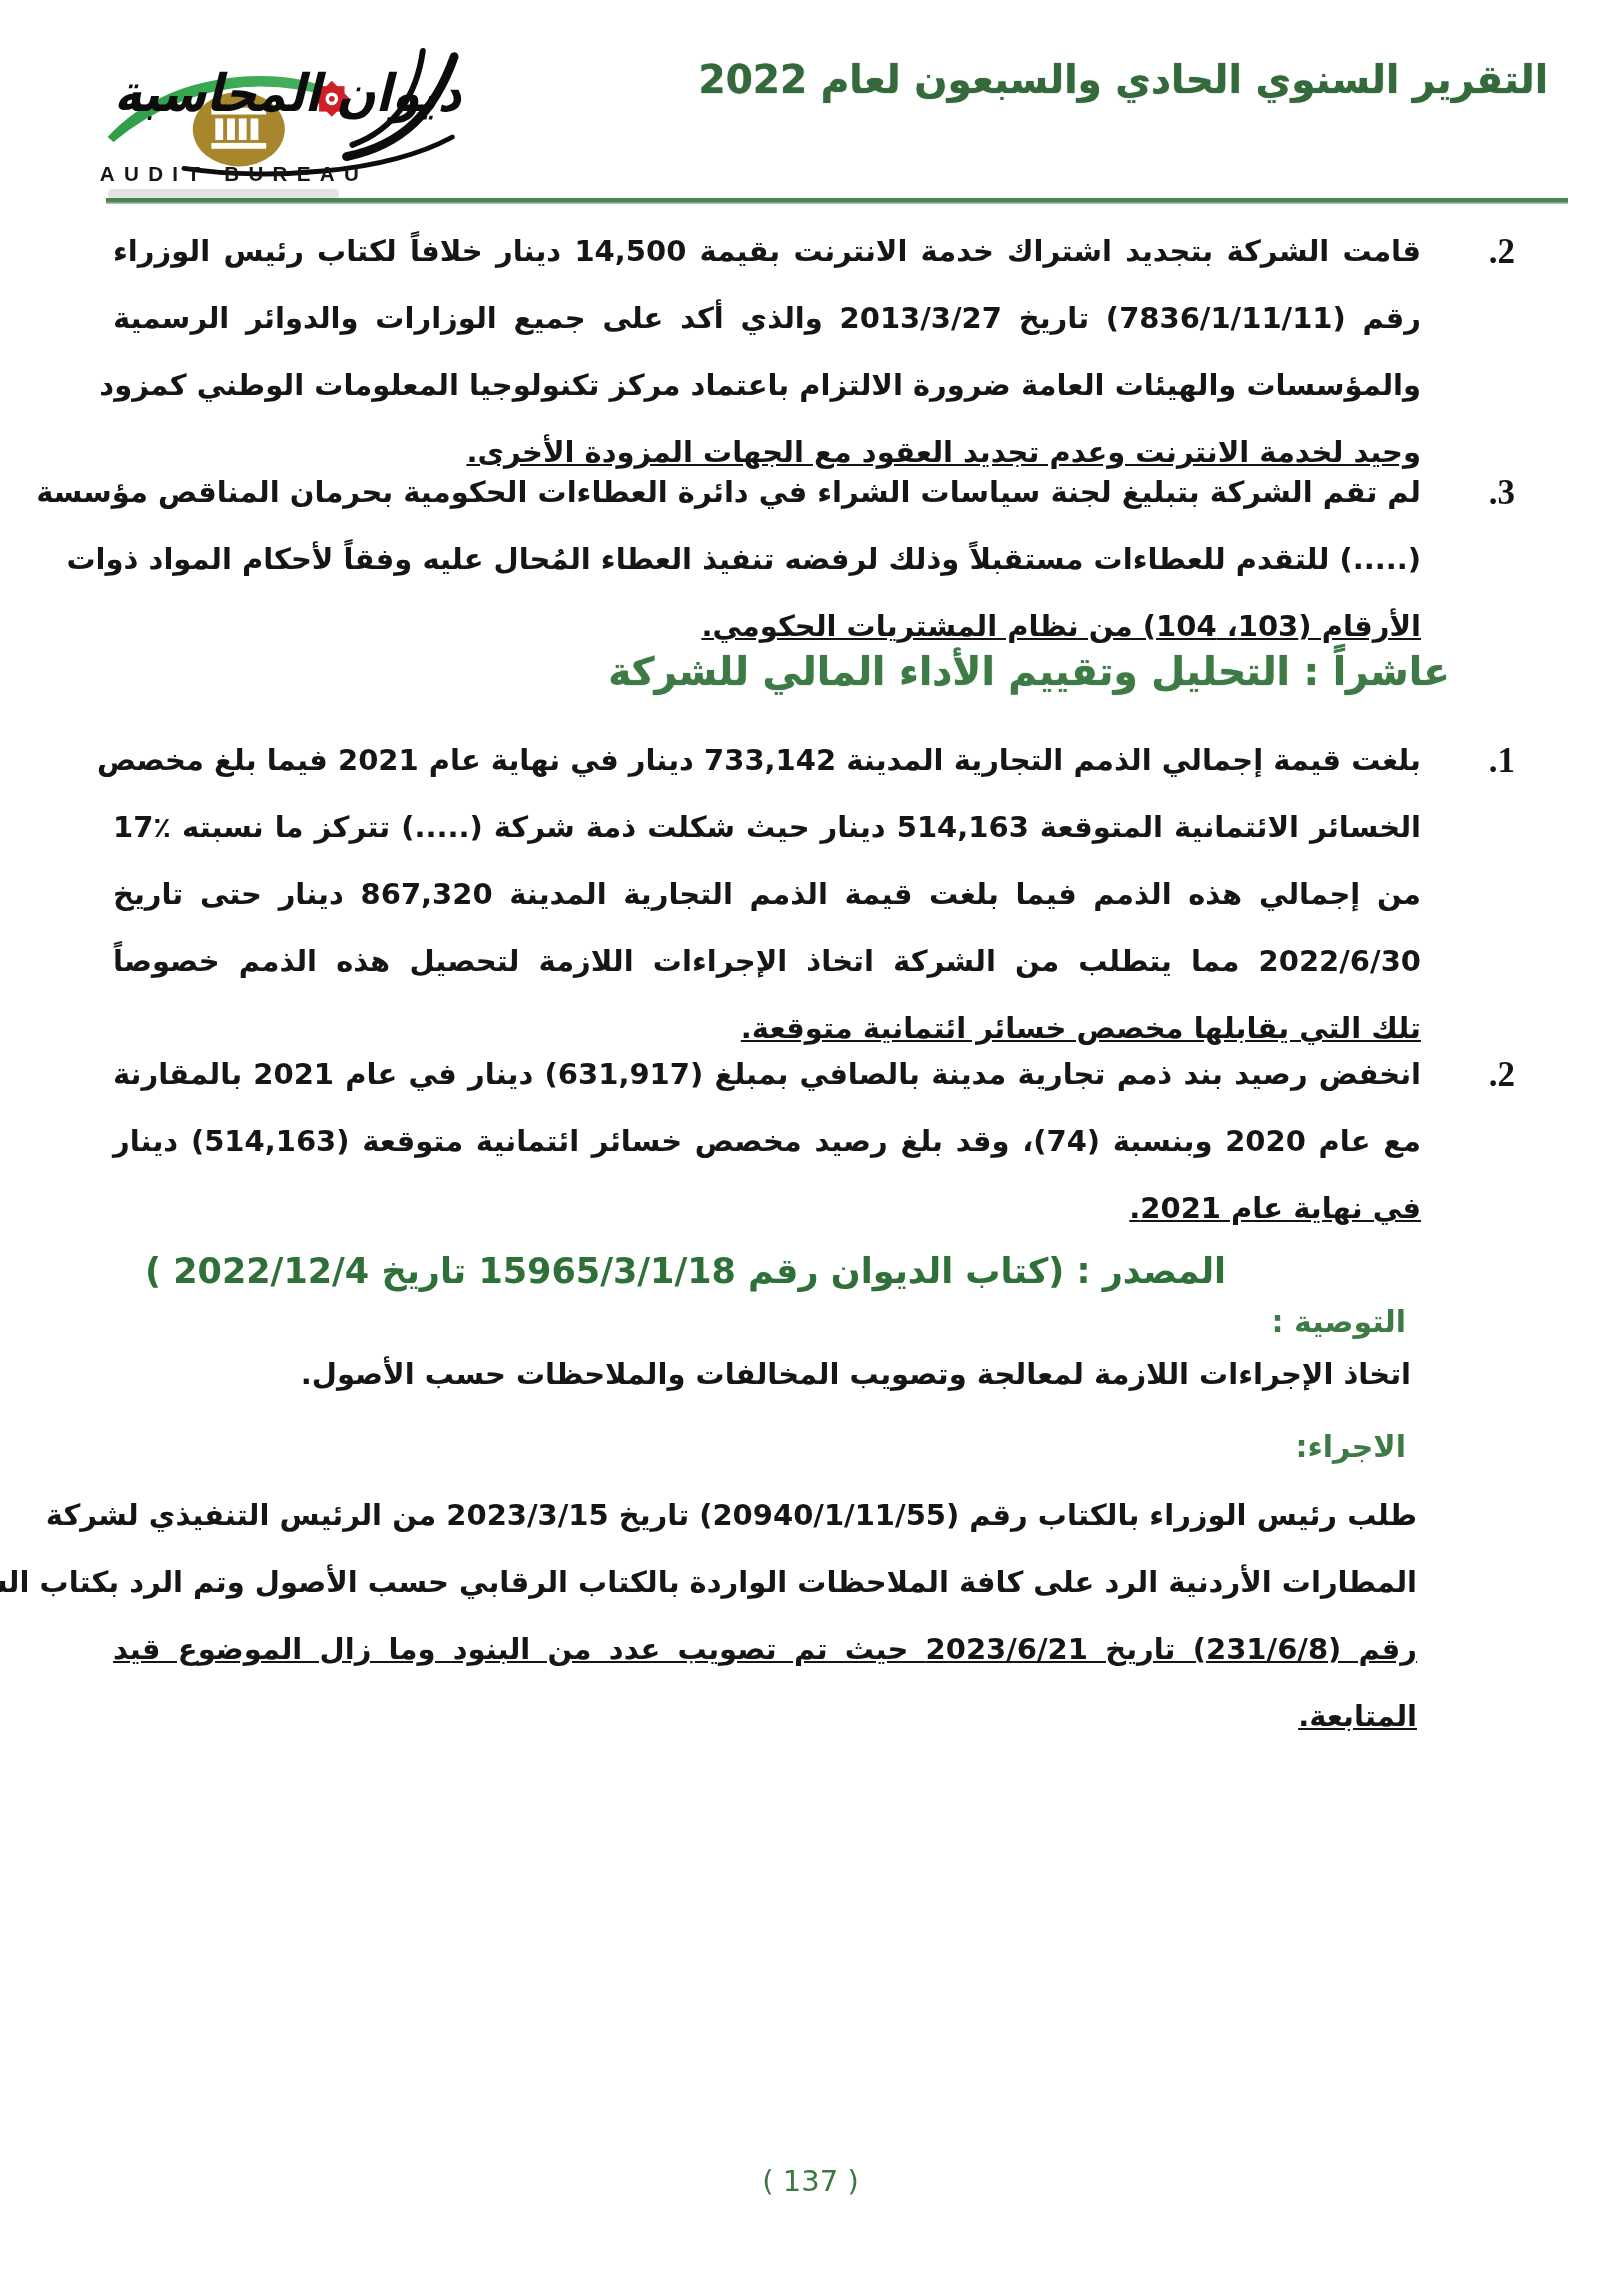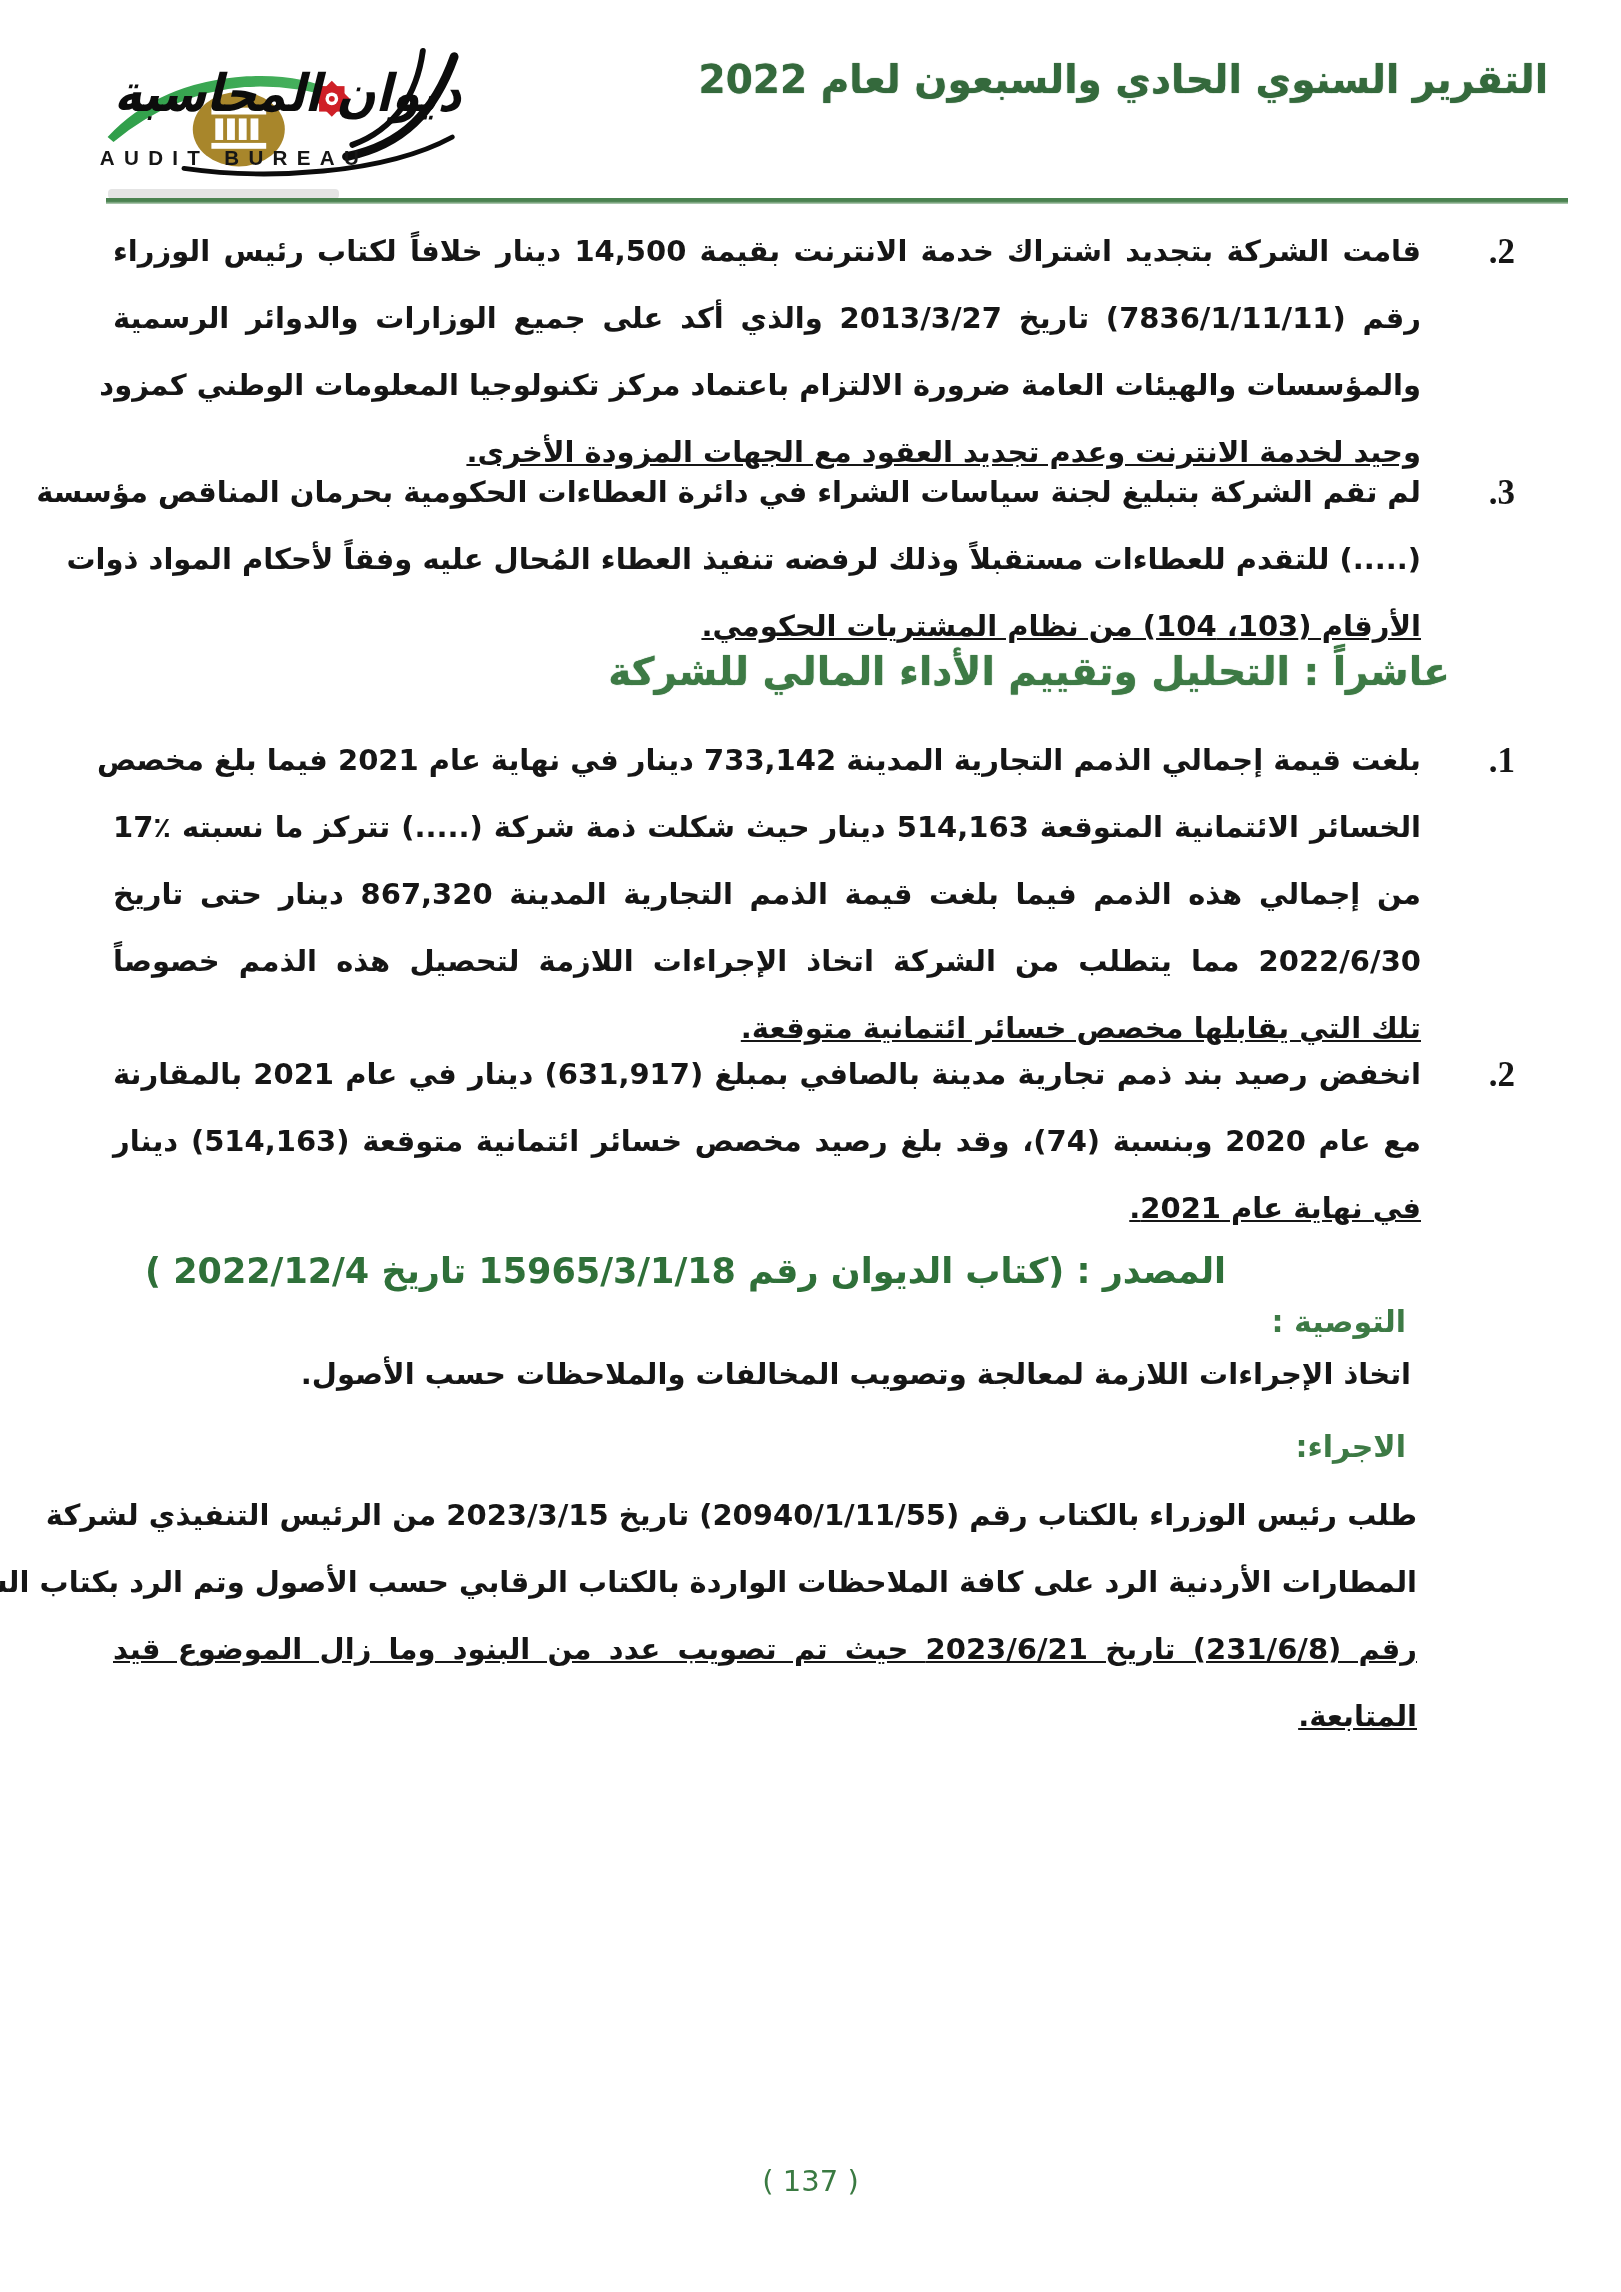--- a/index.html
+++ b/index.html
@@ -11,21 +11,21 @@
   
   .logo { position:absolute; left:90px; top:43px; width:372px; height:145px; }
   .logo svg { position:absolute; left:0; top:0; }
   .logo-callig {
     position:absolute; right:3.9px; top:25.5px; direction:rtl;
     font-size:46px; font-weight:bold; color:#0c0c0c;
     transform:skewX(-14deg) scaleY(1.12); transform-origin:right bottom;
     white-space:nowrap; letter-spacing:-2px;
   }
   .logo-caption {
-    position:absolute; left:9.8px; bottom:18px; font-family:"Liberation Sans", sans-serif;
+    position:absolute; left:9.8px; bottom:2px; font-family:"Liberation Sans", sans-serif;
     font-size:20.6px; font-weight:bold; letter-spacing:9.3px; color:#161616; white-space:nowrap;
   }
   .doc-title {
     position:absolute; top:57px; right:73px; direction:rtl; white-space:nowrap;
     font-size:39px; font-weight:bold; color:#34693c;
     text-shadow:0 0 1px #34693c;
   }
   .rule-notch { position:absolute; top:189px; left:108px; width:231px; height:9.8px; background:#e4e4e4; border-radius:3.9px; }
   .header-rule {
     position:absolute; top:198px; left:106px; width:1462px; height:5.9px;

